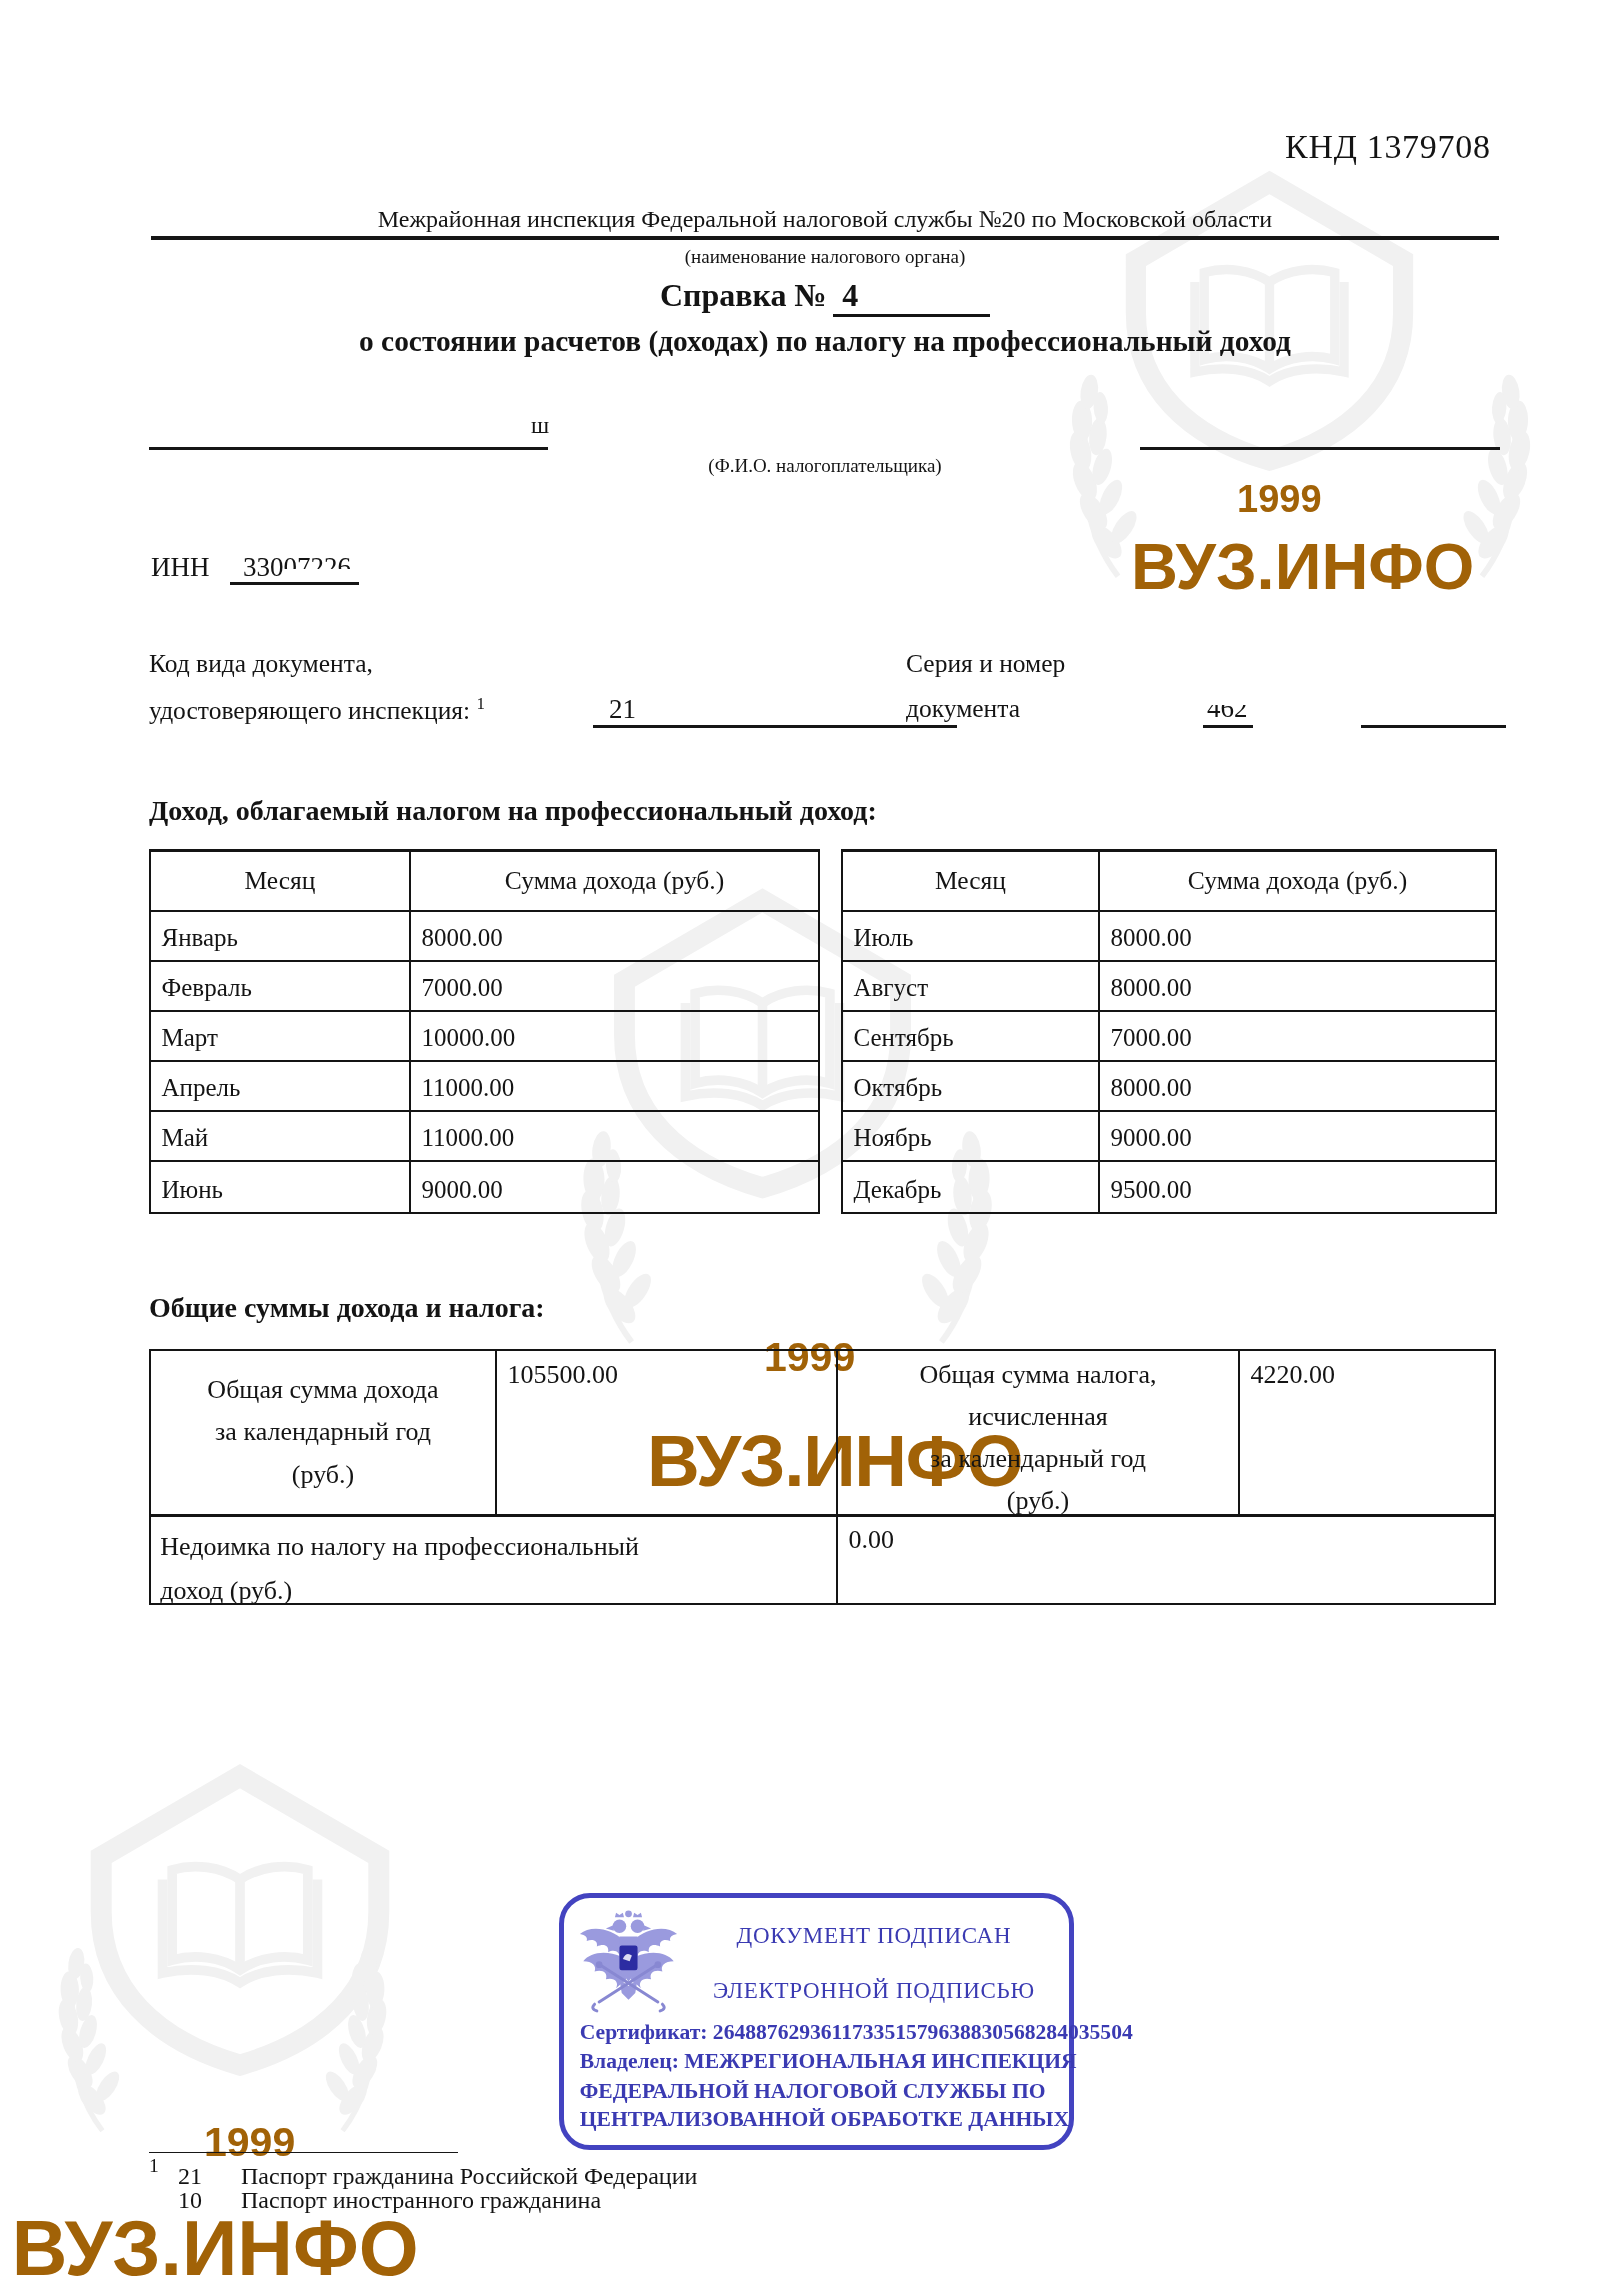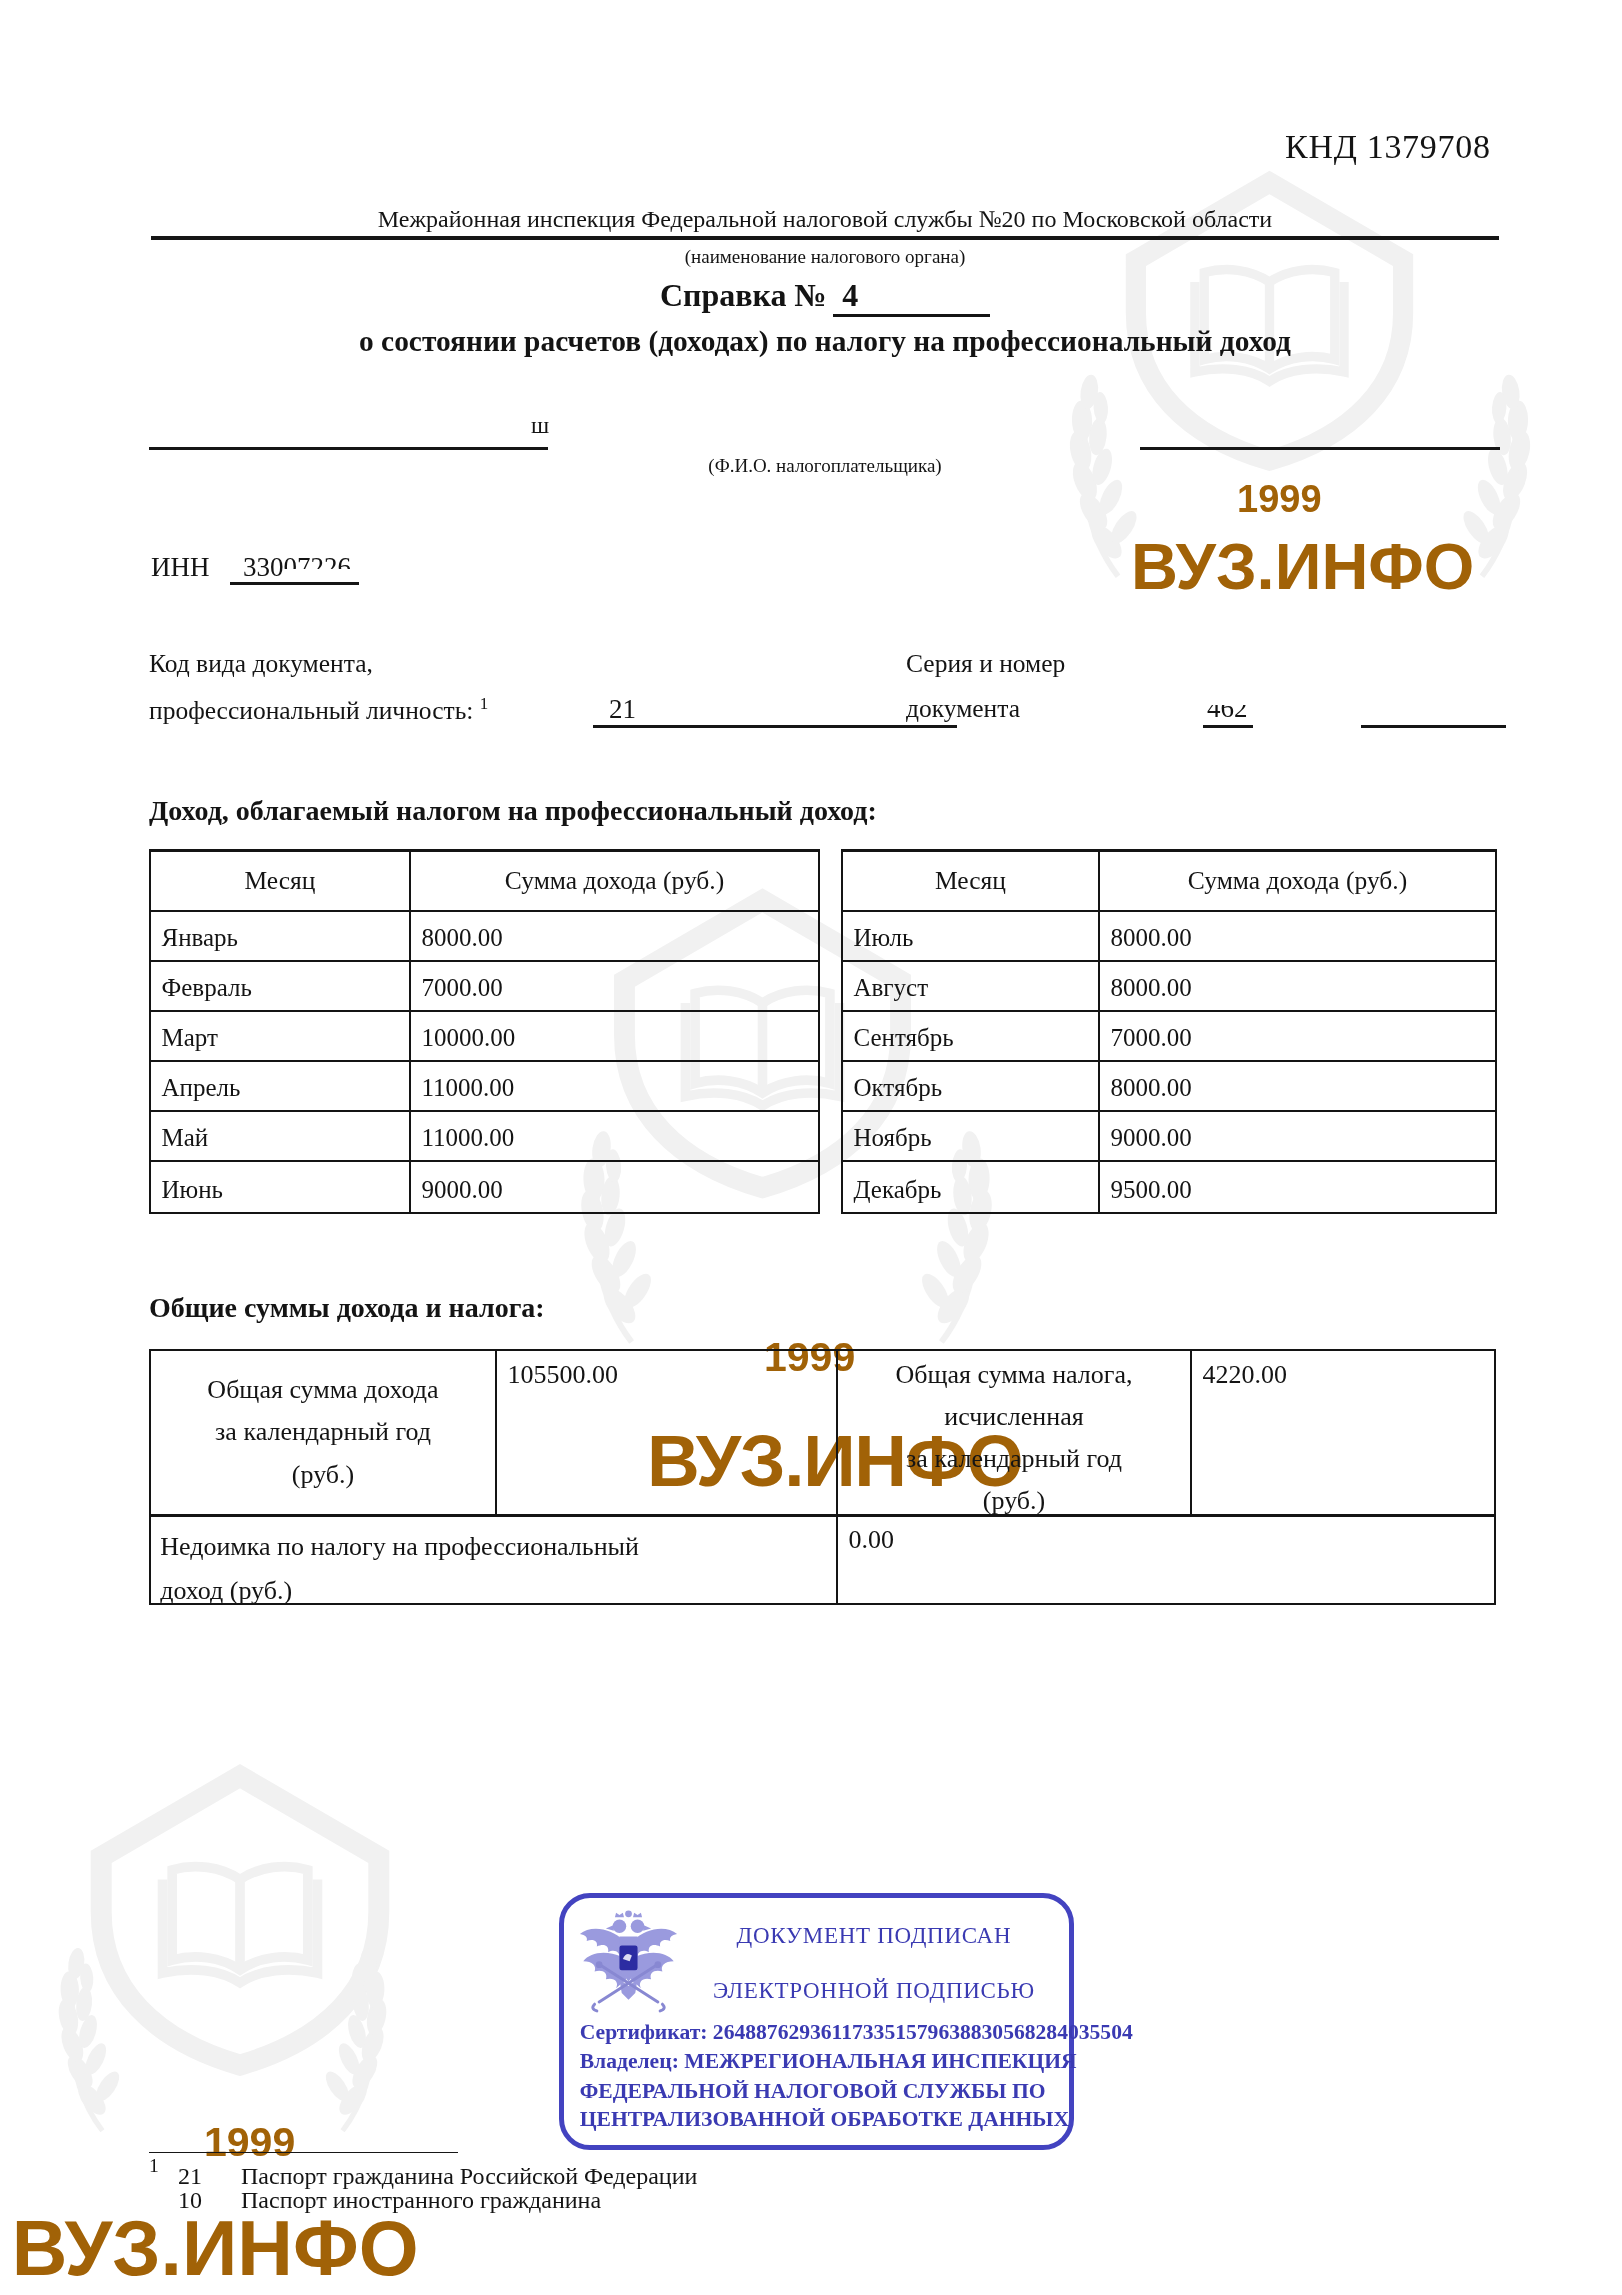--- a/index.html
+++ b/index.html
@@ -46,21 +46,21 @@
   .mt-right .mt-c1 { width:257px; }
   
   .tt { position:absolute; left:149px; top:1349px; width:1347px; border:2.6px solid #141414; z-index:1; }
   .tt-r1 { display:flex; height:166px; border-bottom:3.3px solid #141414; }
   .tt-r2 { display:flex; height:86px; }
   .tt-lab { display:flex; flex-direction:column; justify-content:center; text-align:center; font-size:26px; line-height:1.62; }
   .tt-lab.four { justify-content:flex-start; padding-top:2.6px; }
   .tt-val { font-size:26px; padding:9.2px 0 0 10.5px; }
   .tt-c1 { width:346px; border-right:2px solid #141414; }
   .tt-c2 { width:341px; border-right:2px solid #141414; }
-  .tt-c3 { width:354px; border-right:2px solid #141414; }
+  .tt-c3 { width:402px; border-right:2px solid #141414; }
   .tt-c4 { flex:1; }
   .tt-r2-lab { width:687px; border-right:2px solid #141414; font-size:26px; line-height:1.7; padding:7.9px 0 0 9.2px; }
   .tt-r2-val { flex:1; font-size:26px; padding:7.9px 0 0 10.5px; }
   
   .stamp { position:absolute; left:559px; top:1893px; width:515px; height:257px; border:5.9px solid #4343c0; border-radius:31px; z-index:2; }
   .stamp .sline { position:absolute; left:124px; right:9.2px; text-align:center; font-size:23px; font-weight:normal; color:#3a3ab2; letter-spacing:0.7px; white-space:nowrap; }
   .stamp .dline { position:absolute; left:15.7px; font-size:21.6px; font-weight:bold; color:#3a3ab2; white-space:nowrap; }
   .eagle { position:absolute; left:7.9px; top:9.2px; width:113px; height:113px; }
   
   .fn-sep { position:absolute; left:149px; top:2152px; width:309px; height:1.3px; background:#161616; z-index:1; }
@@ -150,21 +150,21 @@
   <div class="abs name-frag" style="left:531px;top:412px">ш</div>
   <div class="rule" style="left:149px;top:447px;width:399px"></div>
   <div class="rule" style="left:1140px;top:447px;width:360px"></div>
   <div class="center-band fio-caption" style="top:455px">(Ф.И.О. налогоплательщика)</div>
 
   <div class="abs val" style="left:151px;top:552px">ИНН</div>
   <div class="abs val" style="left:243px;top:552px"><span>330</span><span class="inn-part"><span>07226</span></span></div>
   <div class="rule" style="left:230px;top:582px;width:129px"></div>
 
   <div class="abs lbl" style="left:149px;top:649px">Код вида документа,</div>
-  <div class="abs lbl" style="left:149px;top:694px"><span>профессиональный личность:</span>&nbsp;<sup class="fn">1</sup></div>
+  <div class="abs lbl" style="left:149px;top:694px"><span>удостоверяющего инспекция:</span>&nbsp;<sup class="fn">1</sup></div>
   <div class="abs val" style="left:609px;top:694px">21</div>
   <div class="rule" style="left:593px;top:725px;width:364px"></div>
 
   <div class="abs lbl" style="left:906px;top:649px">Серия и номер</div>
   <div class="abs lbl" style="left:906px;top:694px">документа</div>
   <div class="ser-part">
       <span>462</span>
     </div>
   <div class="rule" style="left:1203px;top:725px;width:50px"></div>
   <div class="rule" style="left:1361px;top:725px;width:145px"></div>

